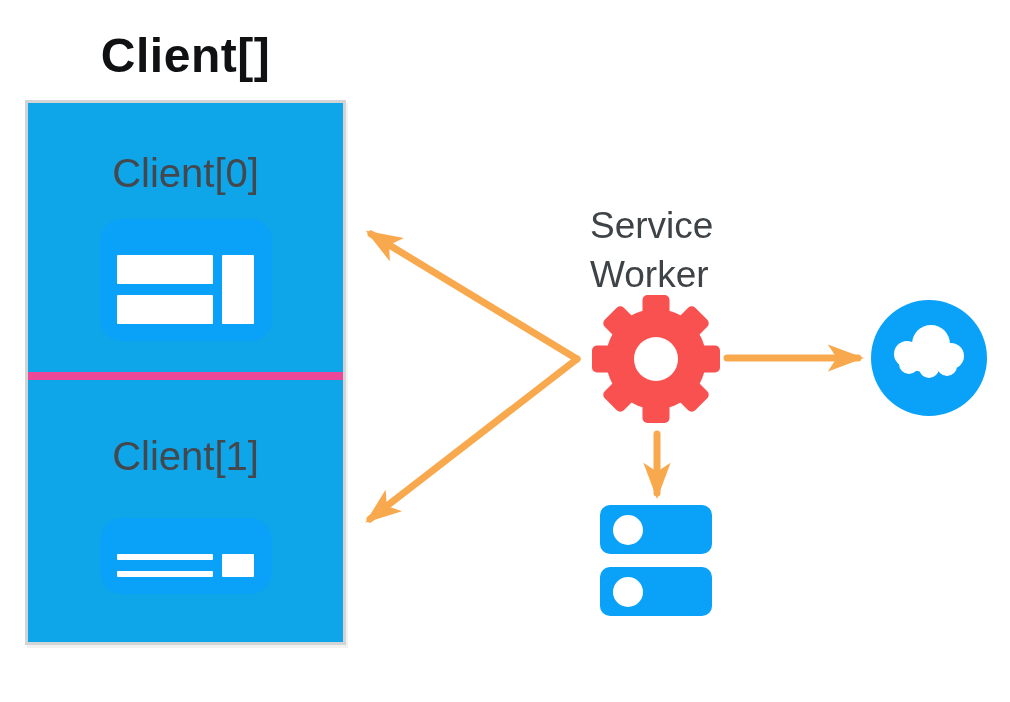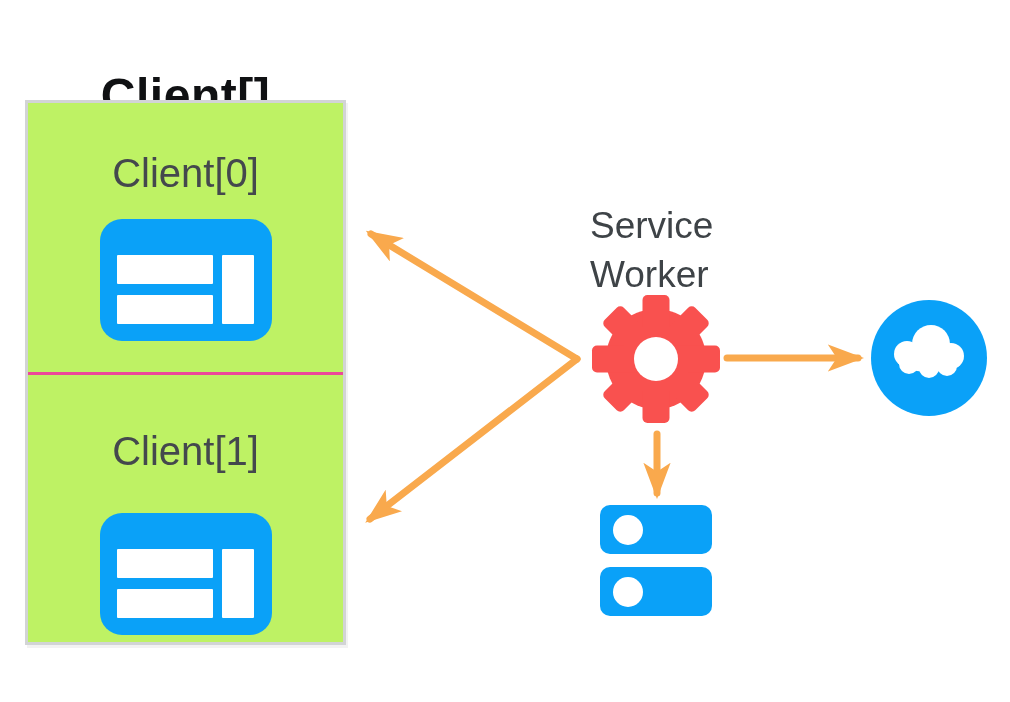--- a/index.html
+++ b/index.html
@@ -2,31 +2,31 @@
 <html><head>
 <meta charset="utf-8">
 <style>
   html,body{margin:0;padding:0;background:#ffffff;}
   .canvas{
     position:relative;width:1010px;height:702px;background:#ffffff;overflow:hidden;
     font-family:"Liberation Sans","DejaVu Sans",sans-serif;
   }
   .title{
     position:absolute;left:25px;top:28px;width:321px;text-align:center;
-    font-size:48px;font-weight:700;color:#101113;letter-spacing:0.5px;margin-top:40px;
+    font-size:48px;font-weight:700;color:#101113;letter-spacing:0.5px;
   }
   .clients-box{
     position:absolute;left:25px;top:100px;width:321px;height:545px;
-    border:3px solid #d2d4d5;box-sizing:border-box;background:#bef264;
+    border:3px solid #d2d4d5;box-sizing:border-box;background:#0ea5e9;
     box-shadow:2px 3px 0 rgba(0,0,0,0.05);
   }
   .client-section{
     height:269px;display:flex;flex-direction:column;align-items:center;box-sizing:border-box;
   }
-  .client-section.second{border-top:3px solid #ec4899;height:270px;gap:16px;}
+  .client-section.second{border-top:8px solid #ec4899;height:222px;gap:16px;}
   .client-label{
     margin-top:50px;font-size:40px;font-weight:500;color:#44484d;line-height:1;
   }
   .client-section.second .client-label{margin-top:56px;}
   .browser-icon{
     margin-top:26px;width:172px;height:122px;background:#0aa1f8;border-radius:22px;
     box-sizing:border-box;padding:36px 18px 17px 17px;
     display:grid;grid-template-columns:1fr 32px;grid-template-rows:1fr 1fr;gap:11px 9px;
   }
   .pane{background:#ffffff;border-radius:1px;}

